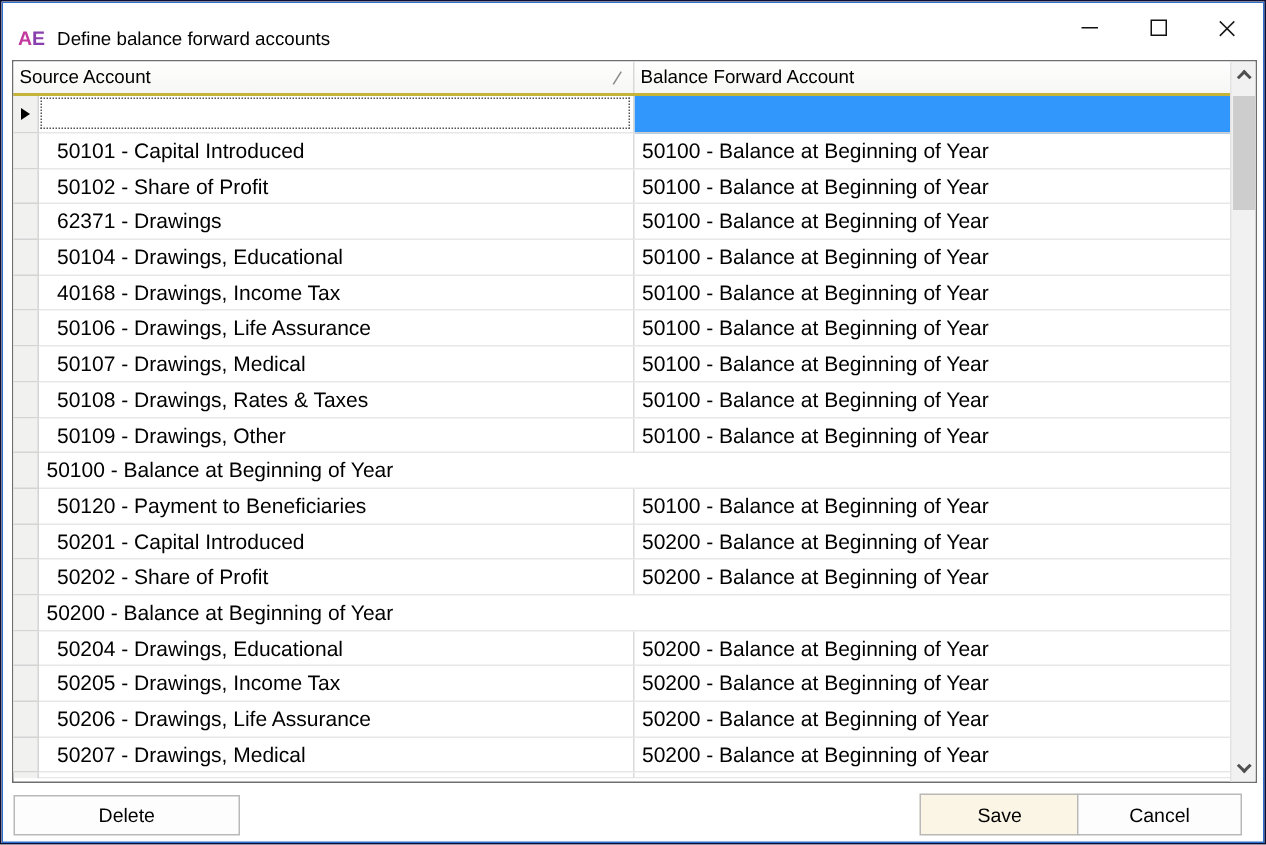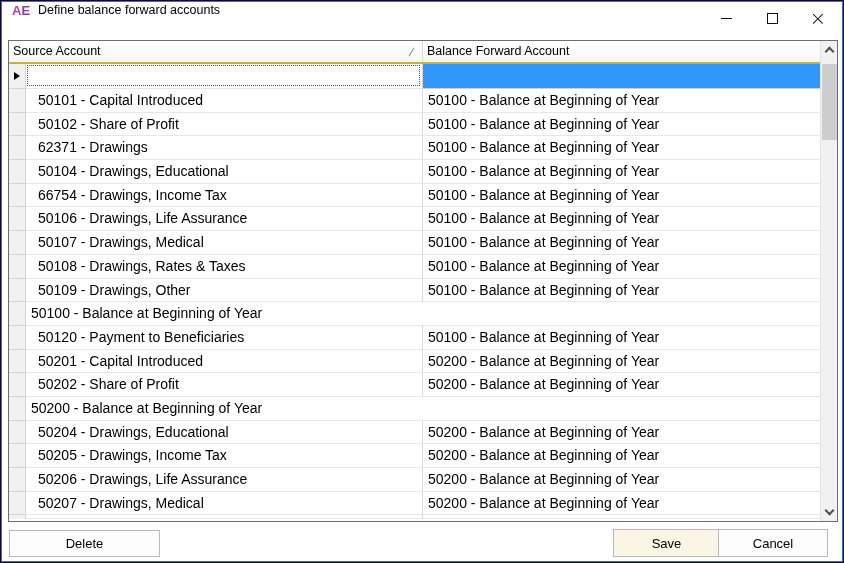--- a/index.html
+++ b/index.html
@@ -7,21 +7,21 @@
 
   .window {
     position:relative; width:844px; height:563px; background:#ffffff;
     border:1px solid #0a0d33;
     box-shadow: inset 0 0 0 1px var(--accent-border, #2f6fce);
     overflow:hidden;
   }
 
   
   .titlebar { position:absolute; left:2px; top:2px; right:2px; height:30px; background:#ffffff;
-              display:flex; align-items:flex-start; padding-left:9px; }
+              display:flex; align-items:flex-end; padding-left:9px; }
   .logo { font-weight:bold; font-size:13px; margin-right:8px; letter-spacing:0px; }
   .logo .a { color:var(--logo-a,#c2399e); }
   .logo .e { color:var(--logo-e,#8a3fae); }
   .title-text { font-size:12.5px; color:#000; }
   .win-controls { margin-left:auto; display:flex; height:100%; }
   .win-btn { width:46px; height:100%; display:flex; align-items:center; justify-content:center; cursor:default; }
   .glyph-min { width:11px; height:1px; background:#111; }
   .glyph-max { width:11px; height:11px; border:1px solid #111; background:transparent; }
   .glyph-close { font-size:20px; font-weight:300; color:#111; line-height:1; font-family:"DejaVu Sans",sans-serif; }
 
@@ -137,21 +137,21 @@
             <div class="cell src">62371 - Drawings</div>
             <div class="cell bal">50100 - Balance at Beginning of Year</div>
           </div>
           <div class="row">
             <div class="rh"></div>
             <div class="cell src">50104 - Drawings, Educational</div>
             <div class="cell bal">50100 - Balance at Beginning of Year</div>
           </div>
           <div class="row">
             <div class="rh"></div>
-            <div class="cell src">66754 - Drawings, Income Tax</div>
+            <div class="cell src">40168 - Drawings, Income Tax</div>
             <div class="cell bal">50100 - Balance at Beginning of Year</div>
           </div>
           <div class="row">
             <div class="rh"></div>
             <div class="cell src">50106 - Drawings, Life Assurance</div>
             <div class="cell bal">50100 - Balance at Beginning of Year</div>
           </div>
           <div class="row">
             <div class="rh"></div>
             <div class="cell src">50107 - Drawings, Medical</div>

